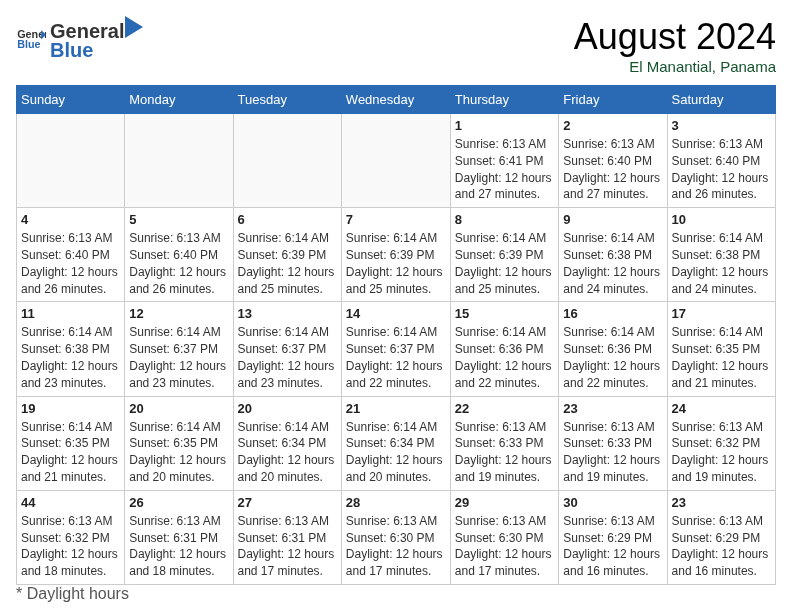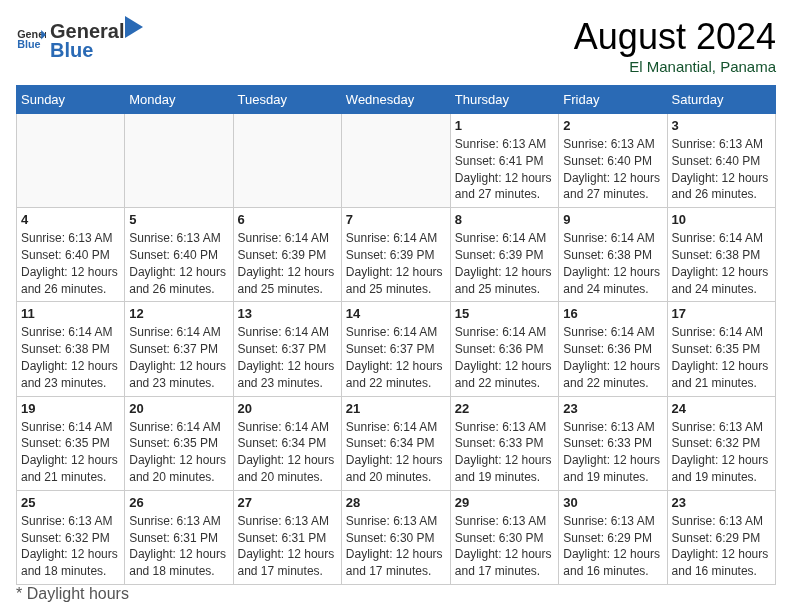--- a/index.html
+++ b/index.html
@@ -269,21 +269,21 @@
         </td>
         <td>
           <div class="day-number">24</div>
           <div class="day-info" style="white-space: pre-line;">Sunrise: 6:13 AM
 Sunset: 6:32 PM
 Daylight: 12 hours and 19 minutes.</div>
         </td>
       </tr>
       <tr>
         <td>
-          <div class="day-number">25</div>
+          <div class="day-number">44</div>
           <div class="day-info" style="white-space: pre-line;">Sunrise: 6:13 AM
 Sunset: 6:32 PM
 Daylight: 12 hours and 18 minutes.</div>
         </td>
         <td>
           <div class="day-number">26</div>
           <div class="day-info" style="white-space: pre-line;">Sunrise: 6:13 AM
 Sunset: 6:31 PM
 Daylight: 12 hours and 18 minutes.</div>
         </td>

